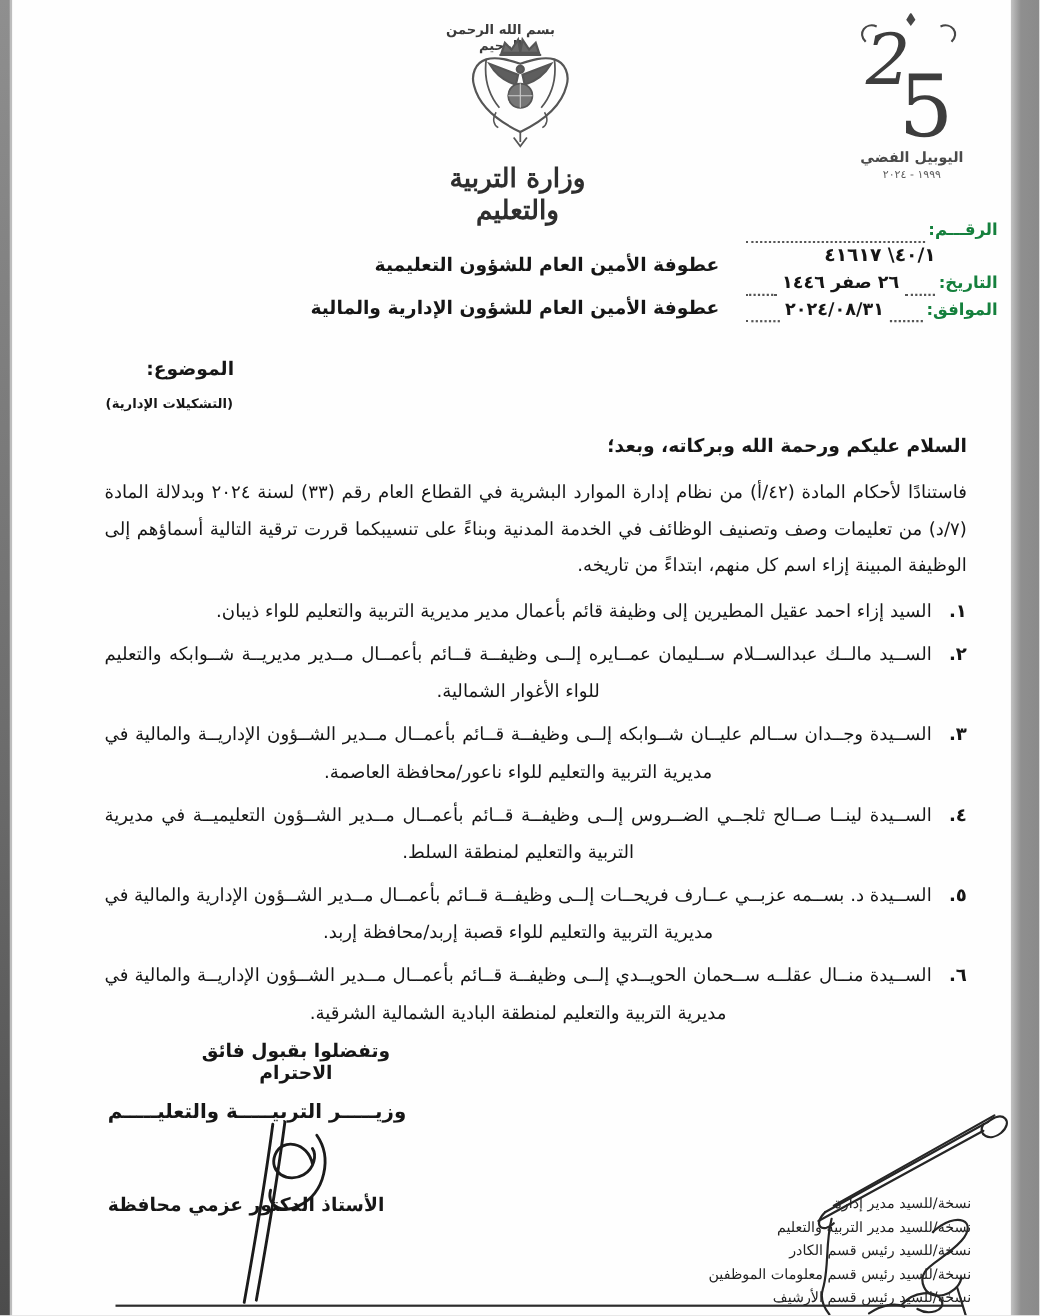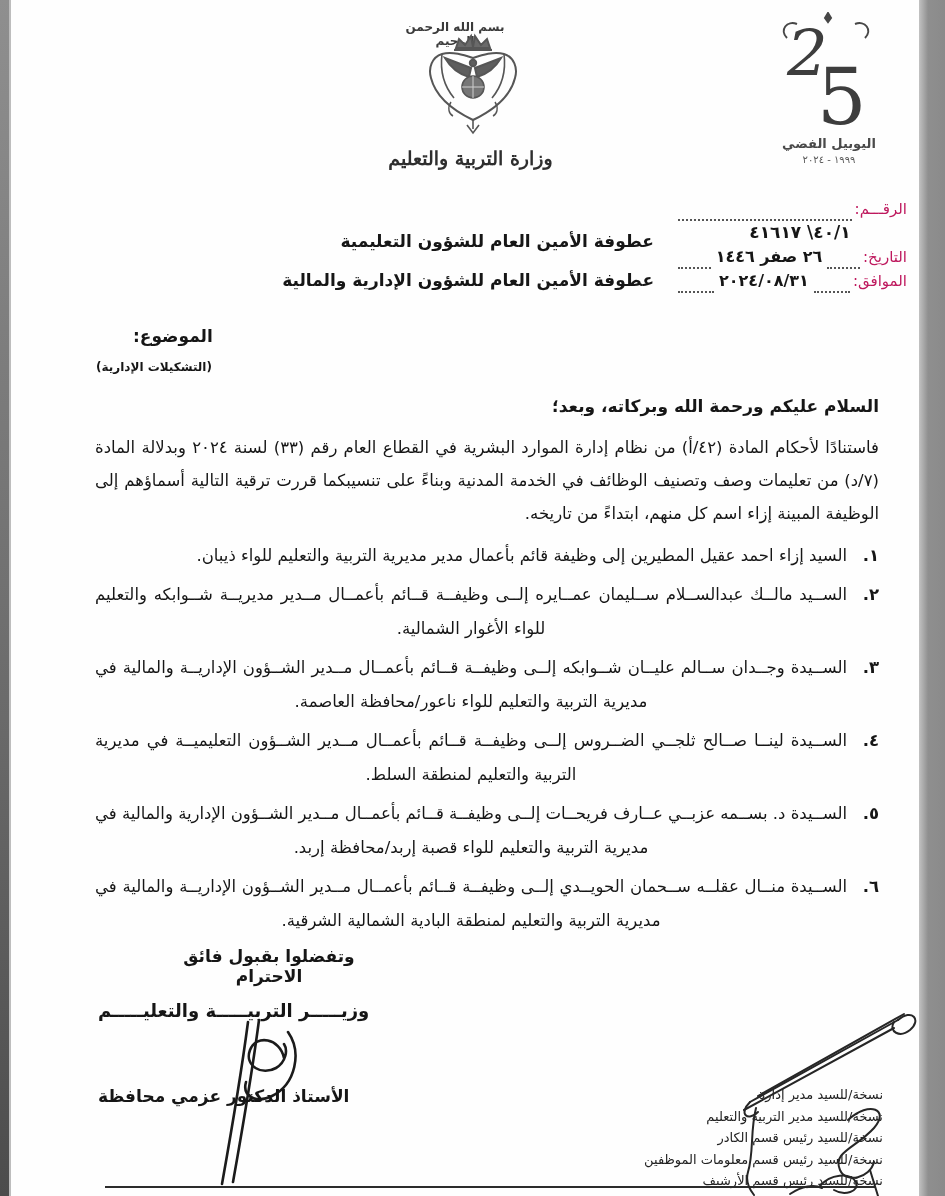--- a/index.html
+++ b/index.html
@@ -12,30 +12,30 @@
   .edge-left::after{content:"";position:absolute;right:-2px;top:0;bottom:0;width:2px;background:#bdbdbd;}
   .edge-right{position:absolute;right:0;top:0;bottom:0;width:26px;
     background:linear-gradient(90deg,#c2c2c2,#8f8f8f 35%,#8a8a8a);}
   .ltr{direction:ltr;unicode-bidi:bidi-override;display:inline-block;}
 
   
   .bismillah{position:absolute;left:385px;top:20px;width:140px;text-align:center;
     font-size:12px;font-weight:bold;color:#3b3b3b;letter-spacing:-0.5px;}
   .emblem{position:absolute;left:418px;top:30px;}
   .ministry{position:absolute;left:368px;top:147px;width:205px;text-align:center;
-    font-size:19px;font-weight:bold;color:#2e2e2e;font-family:"DejaVu Serif",serif;}
+    font-size:24px;font-weight:bold;color:#2e2e2e;font-family:"DejaVu Serif",serif;}
 
   .jubilee{position:absolute;right:52px;top:12px;width:128px;text-align:center;}
   .jtitle{font-size:13px;font-weight:bold;color:#4a4a4a;margin-top:2px;}
   .jyears{font-size:10px;color:#5a5a5a;letter-spacing:2px;margin-top:3px;}
 
   
   .reffields{position:absolute;right:38px;top:197px;width:232px;direction:rtl;font-size:15px;}
   .refrow{display:flex;align-items:flex-end;line-height:24px;}
-  .reflabel{font-weight:normal;white-space:nowrap;color:#be185d;}
+  .reflabel{font-weight:bold;white-space:nowrap;color:#15803d;}
   .dots{flex:1;border-bottom:2px dotted #555;height:16px;margin:0 3px;}
   .refvalue{font-size:17px;font-weight:bold;letter-spacing:3px;text-align:center;
     display:block;margin:1px 12px 3px 30px;}
   .refval{font-weight:bold;font-size:16px;white-space:nowrap;margin:0 2px;}
 
   
   .recipients{position:absolute;left:262px;top:222px;width:392px;direction:rtl;
     text-align:right;font-weight:bold;font-size:17px;line-height:39px;}
 
   

